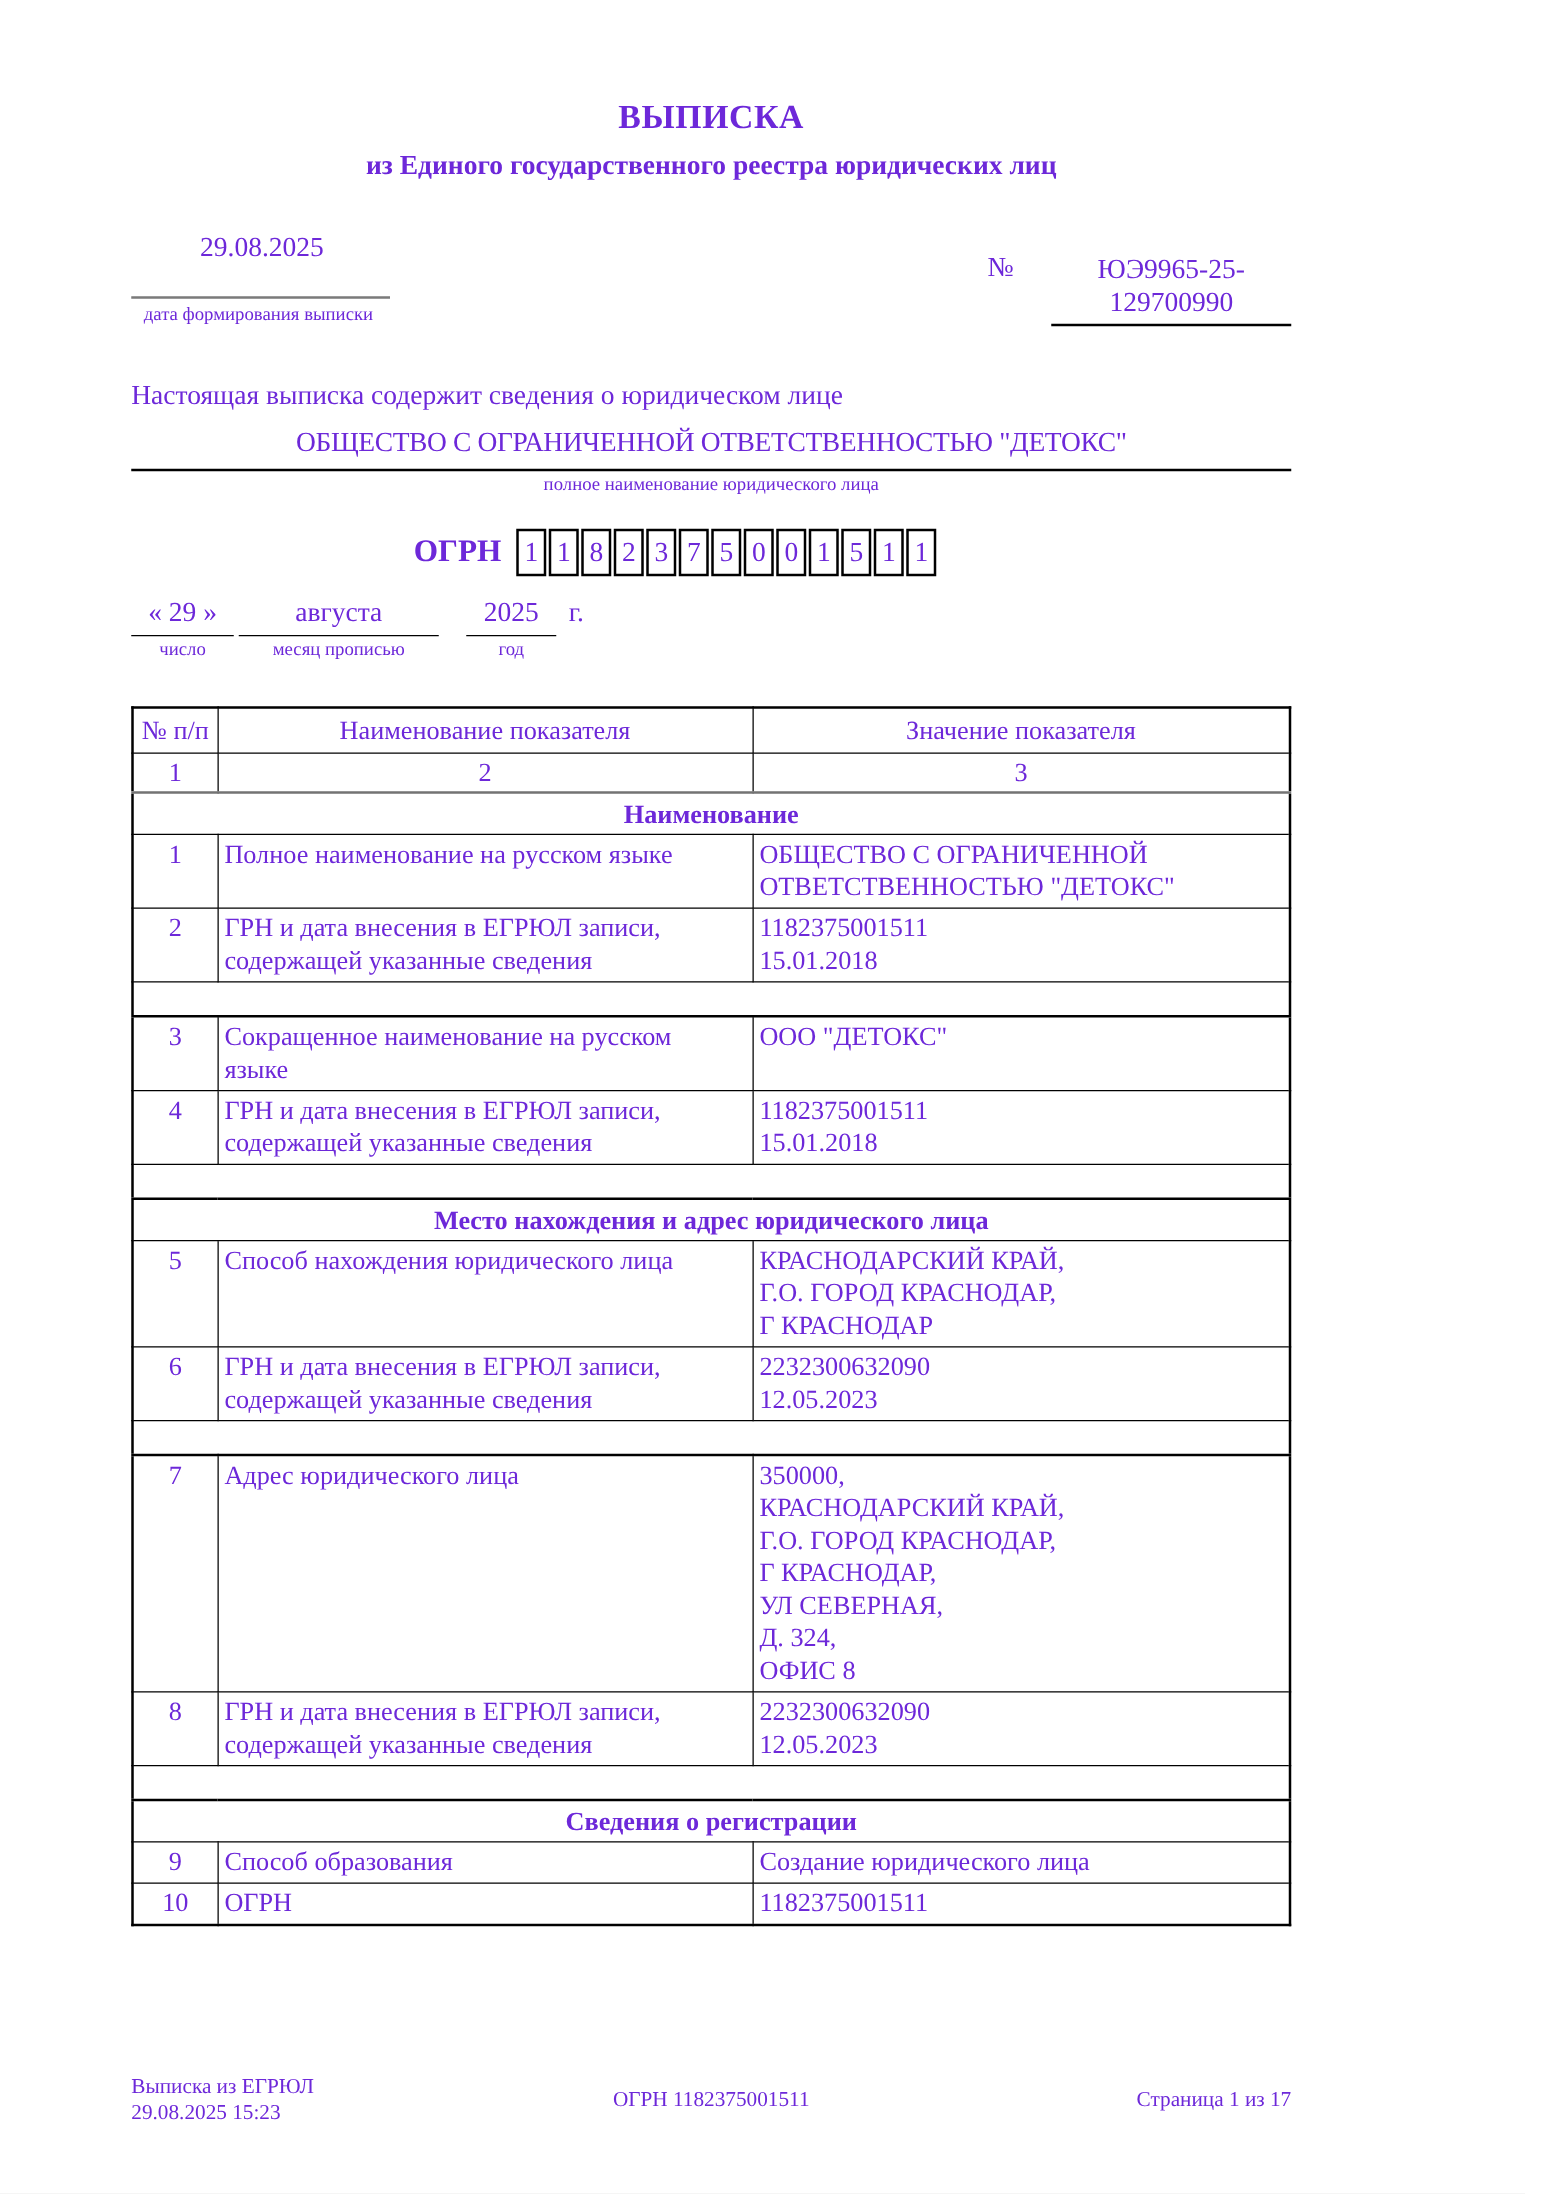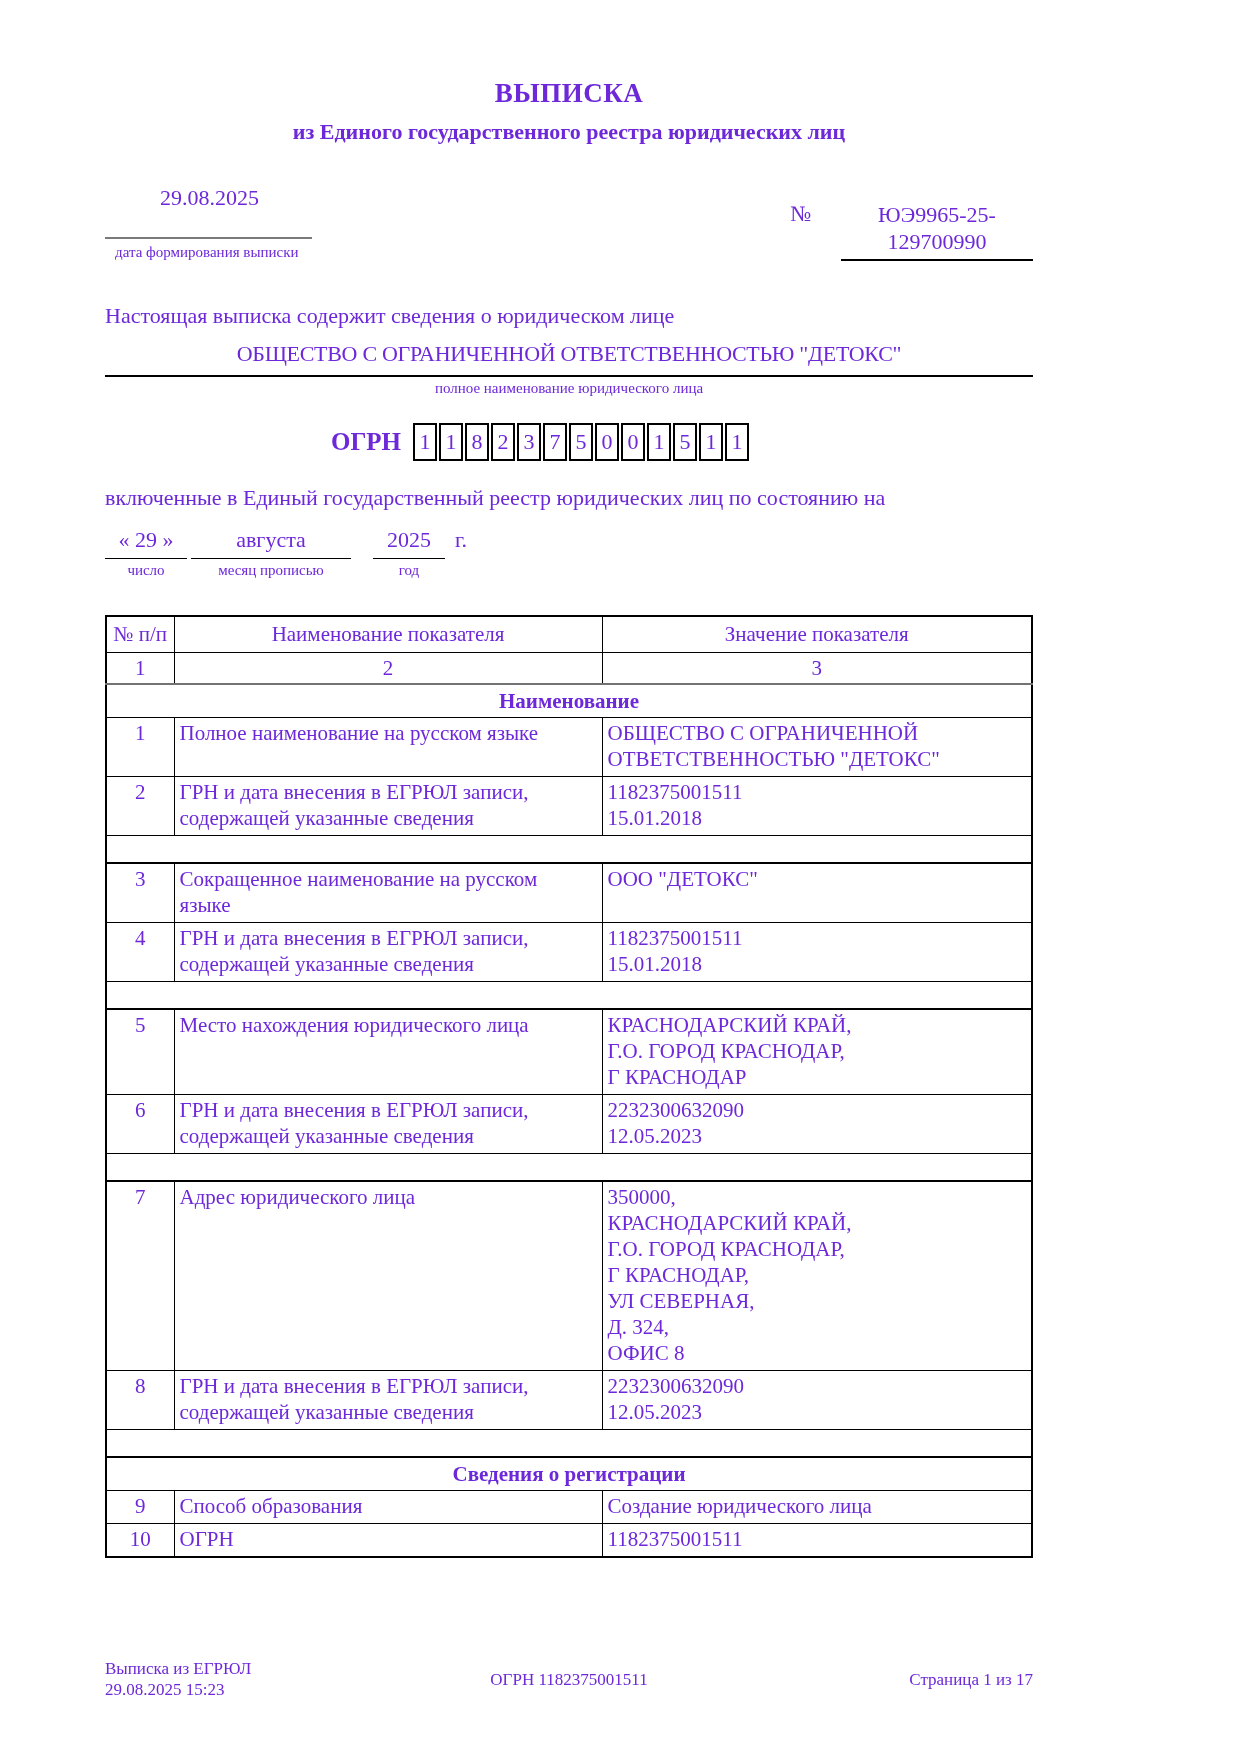--- a/index.html
+++ b/index.html
@@ -109,21 +109,20 @@
           <span class="obox">5</span>
           <span class="obox">0</span>
           <span class="obox">0</span>
           <span class="obox">1</span>
           <span class="obox">5</span>
           <span class="obox">1</span>
           <span class="obox">1</span>
         </span>
     </div>
 
-    <div class="included">включенные в Единый государственный реестр юридических лиц по состоянию на</div>
 
     <div class="asof">
       <span class="fld fld-day">
         <span class="v">« 29 »</span>
         <span class="l">число</span>
       </span>
       <span class="fld fld-month">
         <span class="v">августа</span>
         <span class="l">месяц прописью</span>
       </span>
@@ -181,23 +180,26 @@
           <tr class="data">
             <td class="num">4</td>
             <td class="nm">ГРН и дата внесения в ЕГРЮЛ записи,
 содержащей указанные сведения</td>
             <td class="vl">1182375001511
 15.01.2018</td>
           </tr>
           <tr class="spacer">
             <td colspan="3">&nbsp;</td>
           </tr>
+          <tr class="section">
+            <td colspan="3">Место нахождения и адрес юридического лица</td>
+          </tr>
           <tr class="data">
             <td class="num">5</td>
-            <td class="nm">Место нахождения юридического лица</td>
+            <td class="nm">Способ нахождения юридического лица</td>
             <td class="vl">КРАСНОДАРСКИЙ КРАЙ,
 Г.О. ГОРОД КРАСНОДАР,
 Г КРАСНОДАР</td>
           </tr>
           <tr class="data">
             <td class="num">6</td>
             <td class="nm">ГРН и дата внесения в ЕГРЮЛ записи,
 содержащей указанные сведения</td>
             <td class="vl">2232300632090
 12.05.2023</td>

